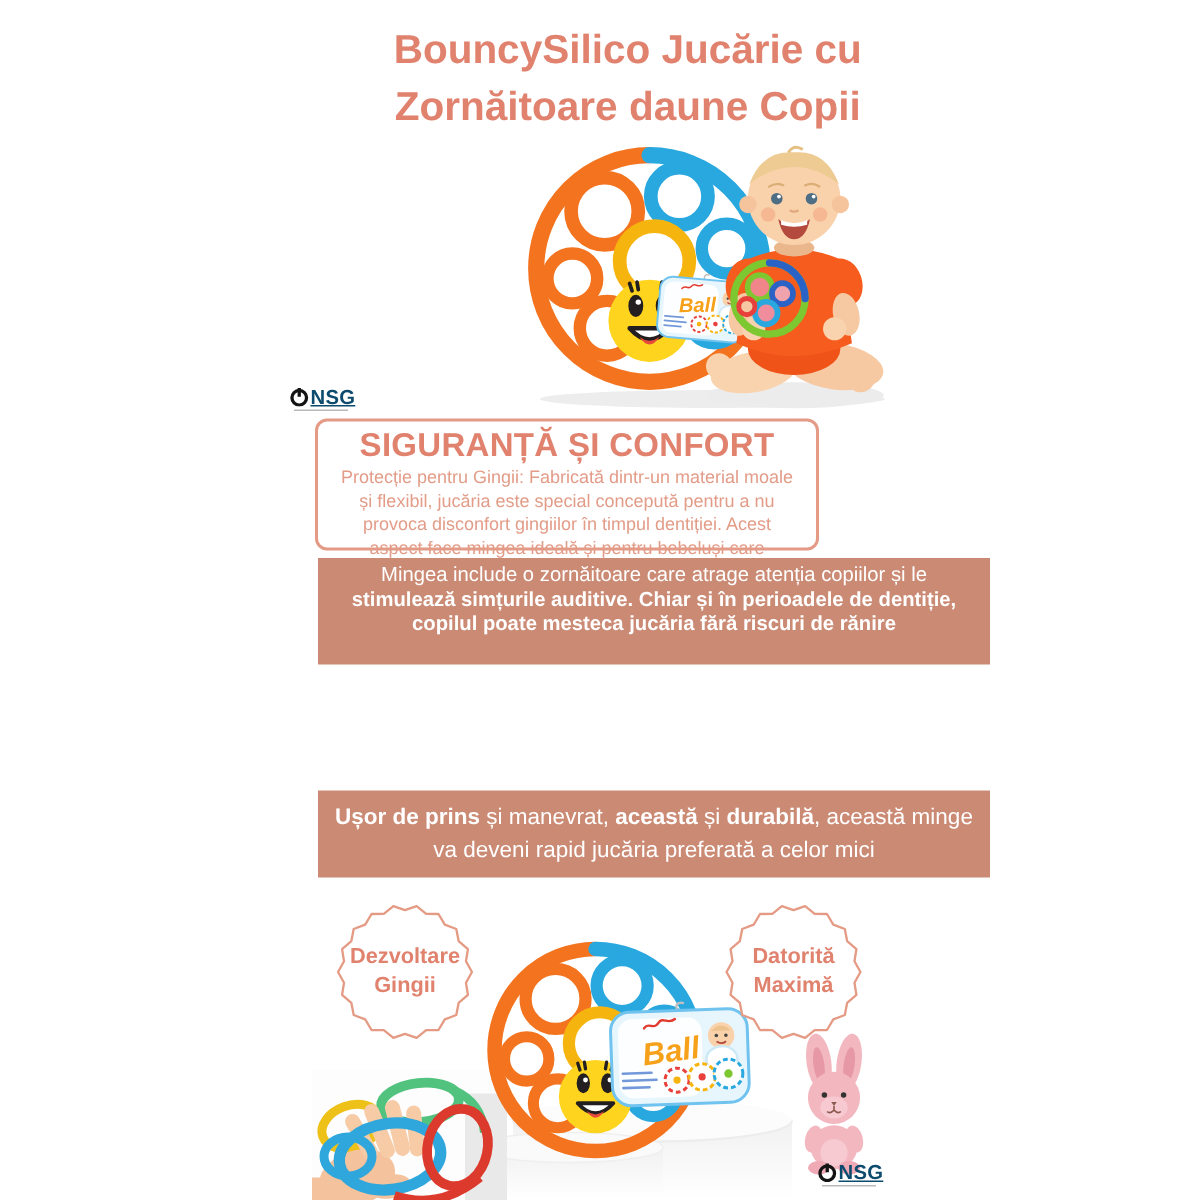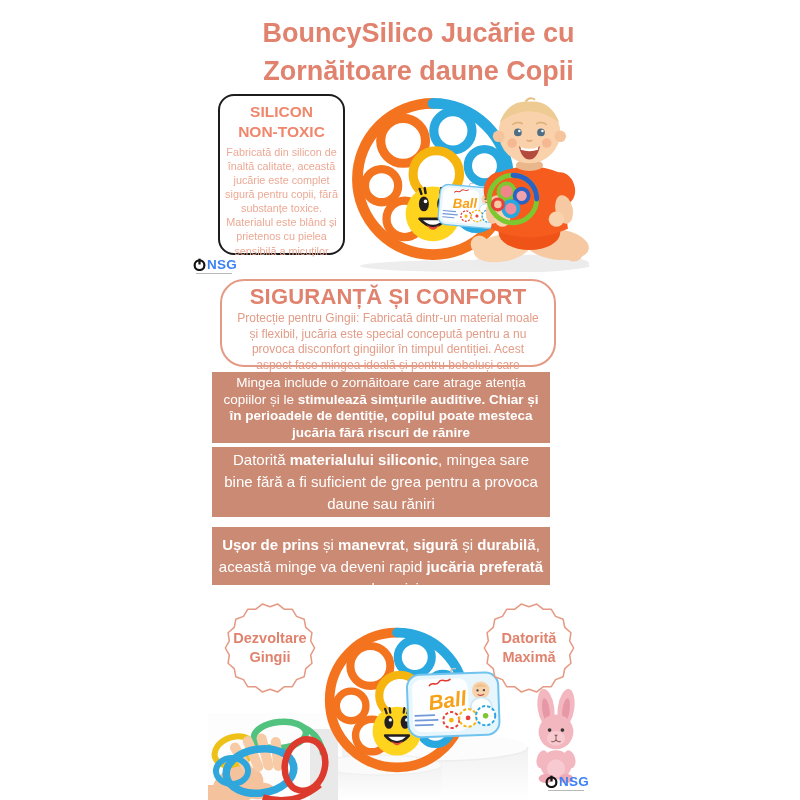--- a/index.html
+++ b/index.html
@@ -10,32 +10,32 @@
          color:var(--accent,#e0826d);font-weight:700;font-size:27px;line-height:1.42;}
 
   .silicon-box{position:absolute;left:218px;top:94px;width:127px;height:161px;
          border:2px solid #1c1c1c;border-radius:16px;background:#fff;text-align:center;
          box-sizing:border-box;padding:6px 4px 2px;}
   .silicon-heading{color:var(--heading-orange,#f0866b);font-weight:700;font-size:15.5px;line-height:1.3;}
   .silicon-body{color:var(--body-pink,#eca995);font-size:10.8px;line-height:1.3;margin-top:3px;}
 
   .nsg{position:absolute;text-align:left;}
   .nsg-row{display:flex;align-items:center;gap:1px;}
-  .nsg-text{font-weight:800;font-size:13.5px;color:#3b82f6;letter-spacing:.2px;}
+  .nsg-text{font-weight:800;font-size:13.5px;color:#0c4a6e;letter-spacing:.2px;text-decoration:underline;}
   .nsg-sub{width:36px;height:1px;background:#b9b9b9;margin:1px 0 0 3px;}
   .nsg-top{left:193px;top:257px;}
   .nsg-bottom{left:545px;top:774px;}
 
-  .comfort-box{position:absolute;left:220px;top:279px;width:336px;height:88px;
-         border:2px solid var(--comfort-border,#e49a85);border-radius:24px;background:#fff;
+  .comfort-box{position:absolute;left:210px;top:279px;width:336px;height:88px;
+         border:2px solid var(--comfort-border,#e49a85);border-radius:8px;background:#fff;
          text-align:center;box-sizing:border-box;padding-top:3px;}
   .comfort-heading{font-size:22px;font-weight:700;color:var(--accent,#e0826d);letter-spacing:.2px;}
   .comfort-body{font-size:12px;color:#e39c88;line-height:1.3;margin-top:1px;padding:0 12px;}
 
-  .band{position:absolute;left:212px;width:338px;background:var(--band-bg,#cb8a74);
+  .band{position:absolute;left:212px;width:448px;background:var(--band-bg,#cb8a74);
         color:var(--band-text,#fff);text-align:center;box-sizing:border-box;}
   .band-1{top:372px;height:71px;font-size:13.5px;line-height:1.24;padding:3px 10px;}
   .band-2{top:447px;height:70px;font-size:15px;line-height:1.45;padding:2px 10px;}
   .band-3{top:527px;height:58px;font-size:15px;line-height:1.45;padding:7px 6px;}
 
   .badge{position:absolute;width:96px;height:96px;}
   .badge svg{position:absolute;left:0;top:0;}
   .badge-label{position:absolute;left:0;top:0;width:100%;height:100%;display:flex;
         flex-direction:column;align-items:center;justify-content:center;
         color:var(--accent,#e0826d);font-weight:700;font-size:14.5px;line-height:1.3;text-align:right;}
@@ -209,47 +209,39 @@
         <use href="#card"></use>
       </svg>
     <svg class="abs" style="left:112px;top:0" width="135" height="183" viewBox="0 0 140 190">
         <use href="#baby"></use>
       </svg>
     <svg class="abs" style="left:138px;top:80px" width="54" height="54" viewBox="0 0 100 100">
         <use href="#smallball"></use>
       </svg>
   </div>
 
-  <div class="silicon-box">
-    <div class="silicon-heading">
-      <div>SILICON</div>
-      <div>NON-TOXIC</div>
-    </div>
-    <div class="silicon-body">Fabricată din silicon de înaltă calitate, această jucărie este complet sigură pentru copii, fără substanțe toxice. Materialul este blând și prietenos cu pielea sensibilă a micuților</div>
-  </div>
 
   <div class="nsg nsg-top">
     <div class="nsg-row">
       <svg width="13" height="13" viewBox="0 0 20 20">
         <circle cx="10" cy="11" r="7.5" fill="none" stroke="#141414" stroke-width="3.4"></circle>
         <line x1="10" y1="1" x2="10" y2="10" stroke="#141414" stroke-width="3.4"></line>
       </svg>
       <span class="nsg-text">NSG</span>
     </div>
     <div class="nsg-sub"></div>
   </div>
 
   <div class="comfort-box">
     <div class="comfort-heading">SIGURANȚĂ ȘI CONFORT</div>
     <div class="comfort-body">Protecție pentru Gingii: Fabricată dintr-un material moale și flexibil, jucăria este special concepută pentru a nu provoca disconfort gingiilor în timpul dentiției. Acest aspect face mingea ideală și pentru bebeluși care explorează lumea prin mușcare</div>
   </div>
 
   <div class="band band-1"><span>Mingea include o zornăitoare care atrage atenția copiilor și le </span><span style="font-weight: 700;">stimulează simțurile auditive. Chiar și în perioadele de dentiție, copilul poate mesteca jucăria fără riscuri de rănire</span></div>
-  <div class="band band-2"><span>Datorită </span><span style="font-weight: 700;">materialului siliconic</span><span>, mingea sare bine fără a fi suficient de grea pentru a provoca daune sau răniri</span></div>
-  <div class="band band-3"><span style="font-weight: 700;">Ușor de prins</span><span> și </span><span style="font-weight: 700;">manevrat</span><span>, </span><span style="font-weight: 700;">sigură</span><span> și </span><span style="font-weight: 700;">durabilă</span><span>, această minge va deveni rapid </span><span style="font-weight: 700;">jucăria preferată</span><span> a celor mici</span></div>
+  <div class="band band-3"><span style="font-weight: 700;">Ușor de prins</span><span> și </span><span style="font-weight: 400;">manevrat</span><span>, </span><span style="font-weight: 700;">această</span><span> și </span><span style="font-weight: 700;">durabilă</span><span>, această minge va deveni rapid </span><span style="font-weight: 400;">jucăria preferată</span><span> a celor mici</span></div>
 
   <div class="scene-bottom">
     <svg width="420" height="215" viewBox="0 0 420 215" style="position:absolute;left:0;top:0">
       <rect x="142" y="162" width="186" height="53" fill="url(#pg)"></rect>
       <ellipse cx="235" cy="162" rx="93" ry="14" fill="#fcfcfc"></ellipse>
       <path d="M142,162 A93,14 0 0 0 328,162" fill="none" stroke="#ededed" stroke-width="1.5"></path>
       <rect x="118" y="180" width="124" height="35" fill="url(#pg)"></rect>
       <ellipse cx="180" cy="180" rx="62" ry="10" fill="#fafafa" stroke="#efefef" stroke-width="1"></ellipse>
     </svg>
     <svg class="abs" style="left:8px;top:128px" width="130" height="90" viewBox="0 0 130 90">

